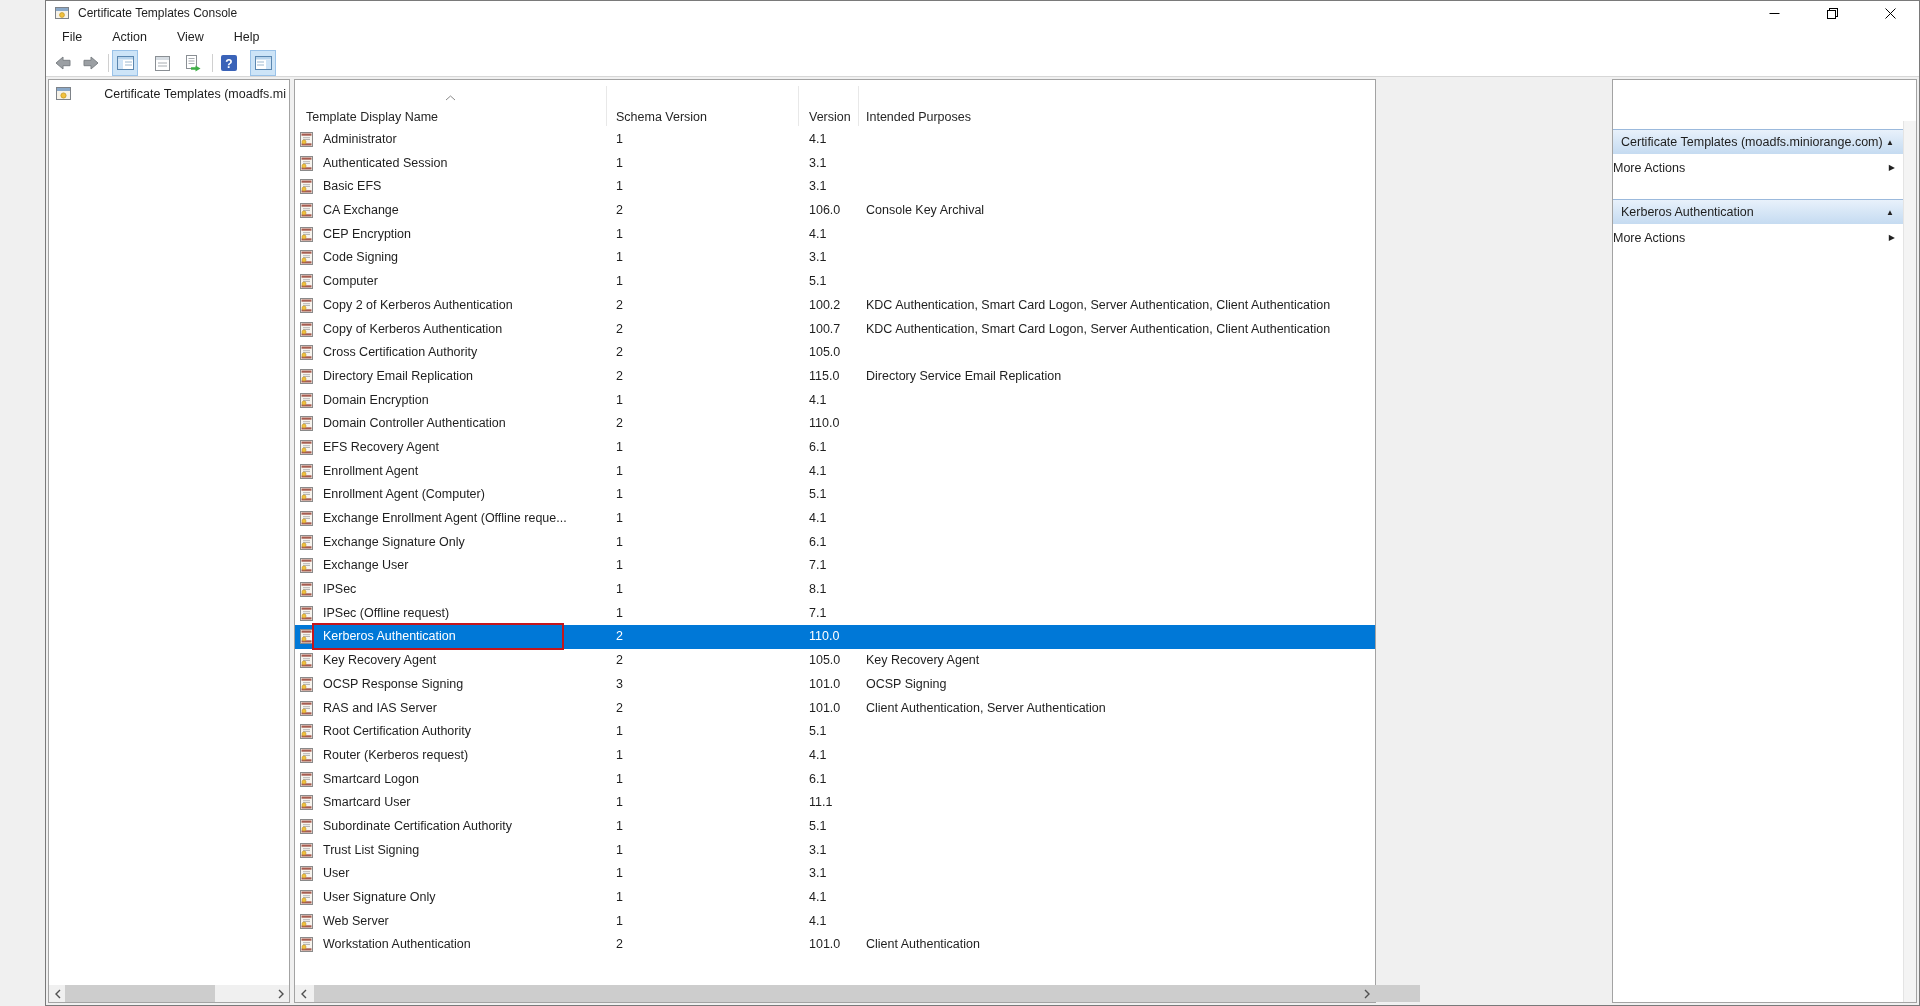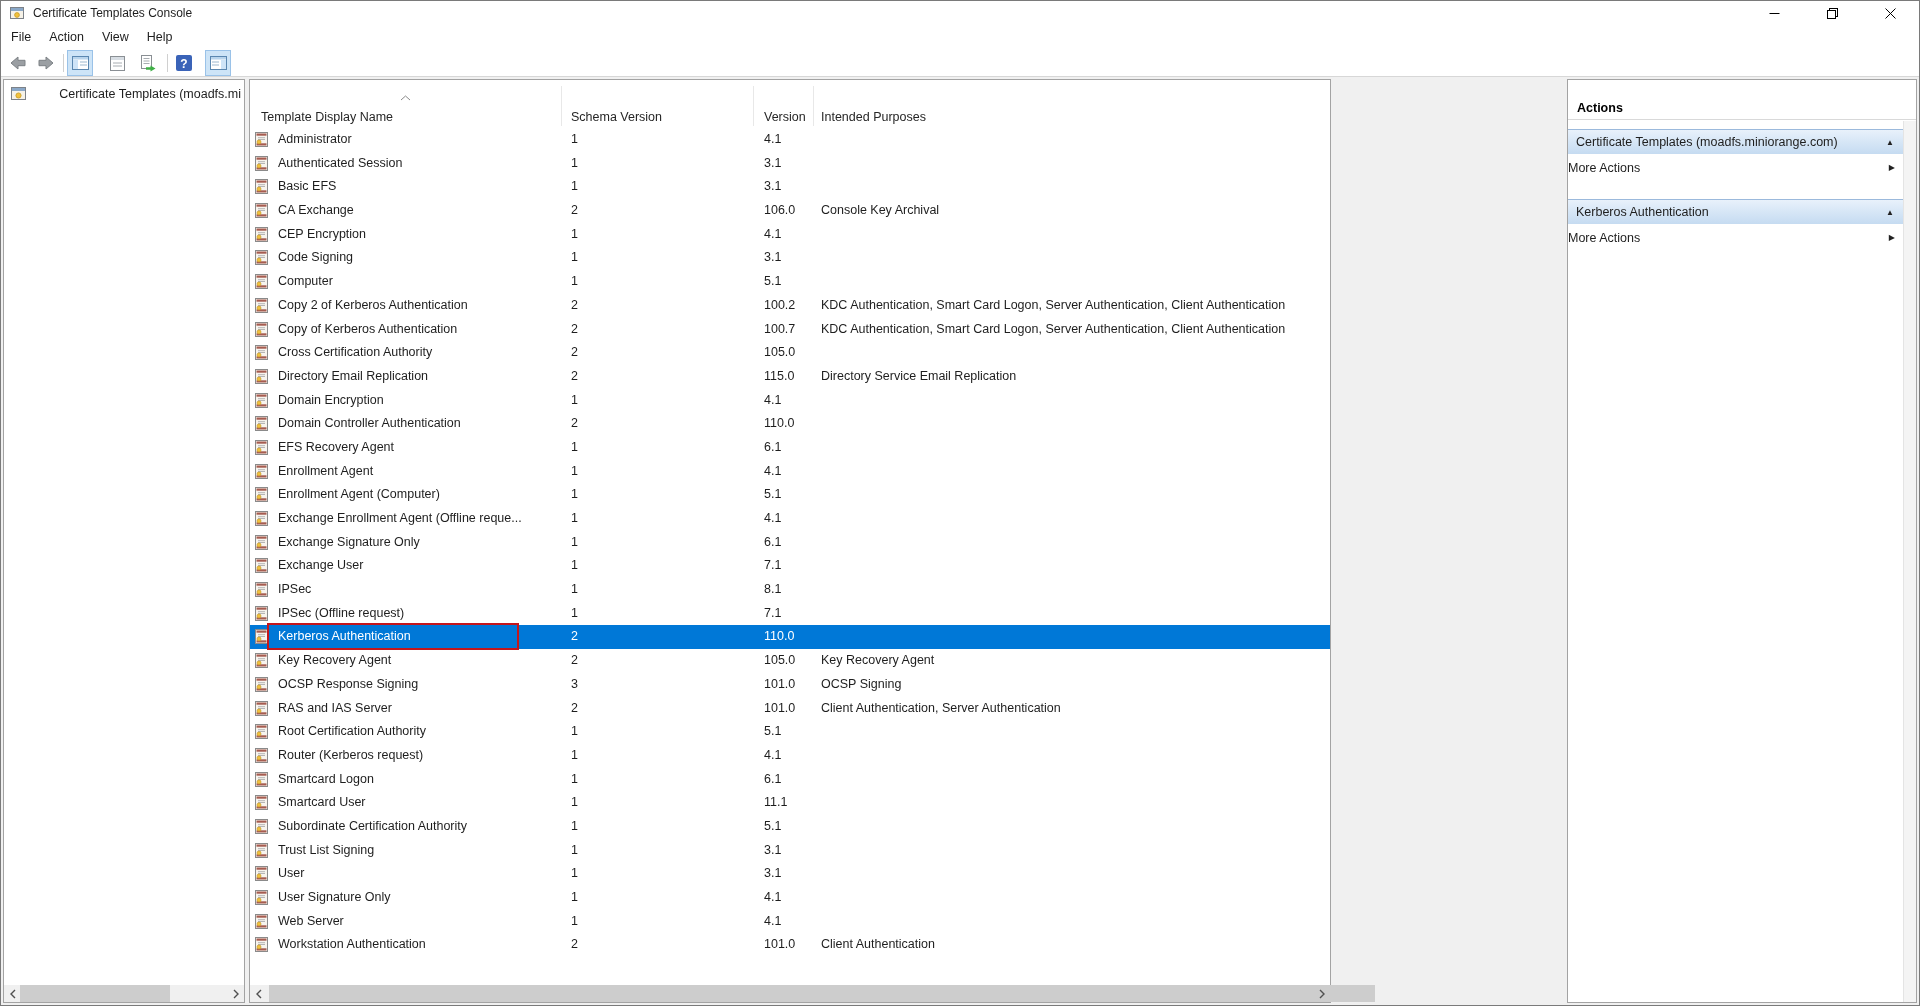--- a/index.html
+++ b/index.html
@@ -1,29 +1,29 @@
 <!DOCTYPE html>
 <html style="--selection: #0078d7; --redbox: #c4161c; --secTop: #e8f1fb; --secBot: #c5dbf1; --secBorder: #9bb9dc; --sbthumb: #cdcdcd; --sbtrack: #f0f0f0;"><head>
 <meta charset="utf-8">
 <style>
   * { margin:0; padding:0; box-sizing:border-box; }
   html,body { width:1920px; height:1006px; overflow:hidden;
     font-family:"Liberation Sans", sans-serif; background:#f0f0f0; color:#1e1e1e; }
-  .window { position:absolute; inset:0; border:1px solid #7a7a7a; background:#f0f0f0; }
+  .window { position:absolute; inset:0; border:1px solid #7a7a7a; background:#f0f0f0;margin-left:45px; }
 
   
   .titlebar { position:absolute; left:0; top:0; right:0; height:24px; background:#fff; }
   .titlebar .appicon { position:absolute; left:8px; top:4px; }
   .titlebar .title { position:absolute; left:32px; top:0; line-height:24px; font-size:12px; }
   .winbtns { position:absolute; right:0; top:0; height:24px; display:flex; }
   .winbtn { width:58px; height:24px; display:flex; align-items:center; justify-content:center; }
 
   
   .menubar { position:absolute; left:0; top:24px; right:0; height:24px; background:#fff; display:flex; padding-left:1px; }
-  .menu-item { padding:0 9px; line-height:24px; font-size:12.5px; }
+  .menu-item { padding:0 15px; line-height:24px; font-size:12.5px; }
 
   
   .toolbar { position:absolute; left:0; top:48px; right:0; height:28px; background:#fff;
     border-bottom:1px solid #d7d7d7; }
   .tbtn { position:absolute; top:2px; width:24px; height:24px; display:flex; align-items:center; justify-content:center; }
   .tbtn.pressed { background:#cde4f7; outline:1px solid #9ac2e8; }
   .tsep { position:absolute; top:5px; width:1px; height:18px; background:#d0d0d0; }
 
   
   .content { position:absolute; left:0; top:77px; right:0; bottom:0; background:#f0f0f0; }
@@ -796,23 +796,20 @@
         <div class="sb-thumb"></div>
         <div class="sb-btn sb-right">
           <svg width="8" height="10" viewBox="0 0 8 10">
               <polyline points="2,1 6,5 2,9" fill="none" stroke="#505050" stroke-width="1.4"></polyline>
             </svg>
         </div>
       </div>
     </div>
 
     <div class="panel actions-panel">
-      <div class="actions-title">
-        <span>Actions</span>
-      </div>
       <div class="actions-body">
         <div class="section-header">
           <span>Certificate Templates (moadfs.miniorange.com)</span>
           <span class="tri-up">▲</span>
         </div>
         <div class="more-actions">
           <span>More Actions</span>
           <span class="tri-right">▶</span>
         </div>
         <div class="section-gap"></div>

